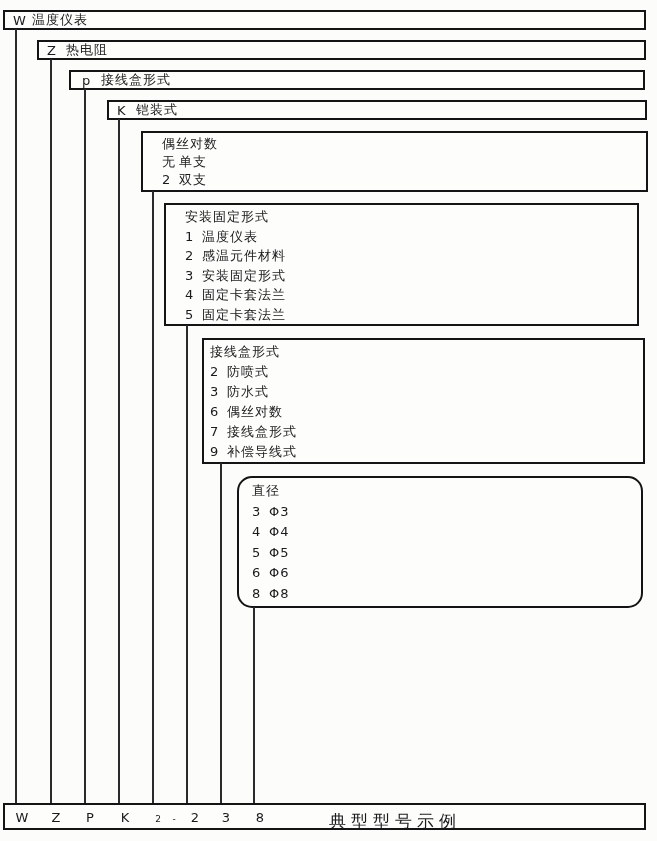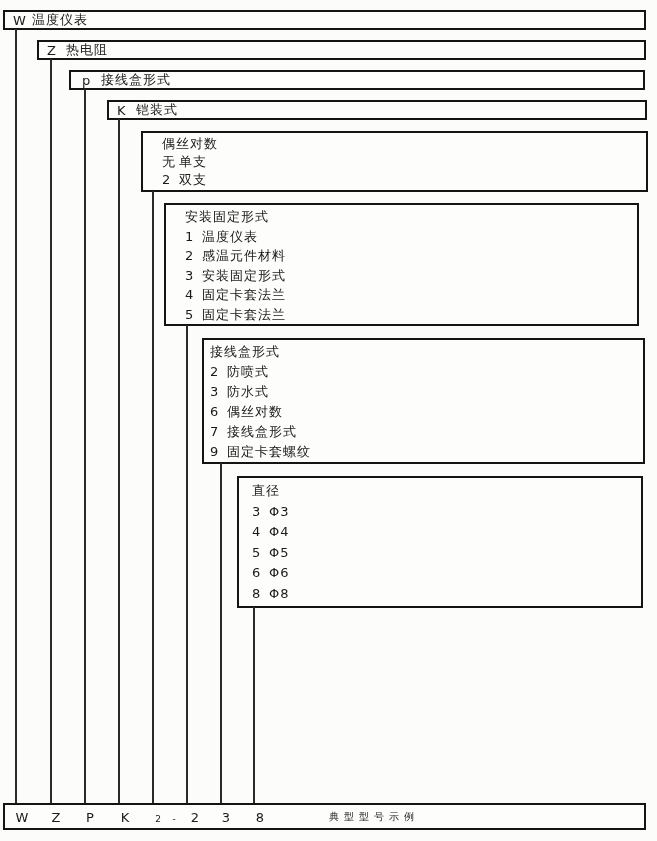--- a/index.html
+++ b/index.html
@@ -79,21 +79,21 @@
     white-space: nowrap;
   }
   .model-code.small {
     font-size: 9px;
     top: 9px;
   }
   .model-caption {
     position: absolute;
     left: 324px;
     top: 5px;
-    font-size: 10px;
+    font-size: 17px;
     letter-spacing: 5px;
     white-space: nowrap;
   }
 </style>
 </head>
 <body>
 
 <div id="canvas">
 
   <div class="box box-single" style="left:3px; top:10px; width:643px; height:20px;">
@@ -170,26 +170,26 @@
         <div class="item">
           <span class="item-code">6</span>
           <span class="item-label">偶丝对数</span>
         </div>
         <div class="item">
           <span class="item-code">7</span>
           <span class="item-label">接线盒形式</span>
         </div>
         <div class="item">
           <span class="item-code">9</span>
-          <span class="item-label">固定卡套螺纹</span>
-        </div>
-      </div>
-  </div>
-
-  <div id="box8" class="box box-multi" style="left:237px; top:476px; width:406px; height:132px; padding-left:13px; padding-top:3px;">
+          <span class="item-label">补偿导线式</span>
+        </div>
+      </div>
+  </div>
+
+  <div id="box8" class="box box-multi" style="left:237px; top:476px; width:406px; height:132px; padding-left:13px; padding-top:3px;border-radius:15px;">
     <div class="box-title">直径</div>
     <div class="box-items">
         <div class="item">
           <span class="item-code">3</span>
           <span class="item-label">Φ3</span>
         </div>
         <div class="item">
           <span class="item-code">4</span>
           <span class="item-label">Φ4</span>
         </div>

